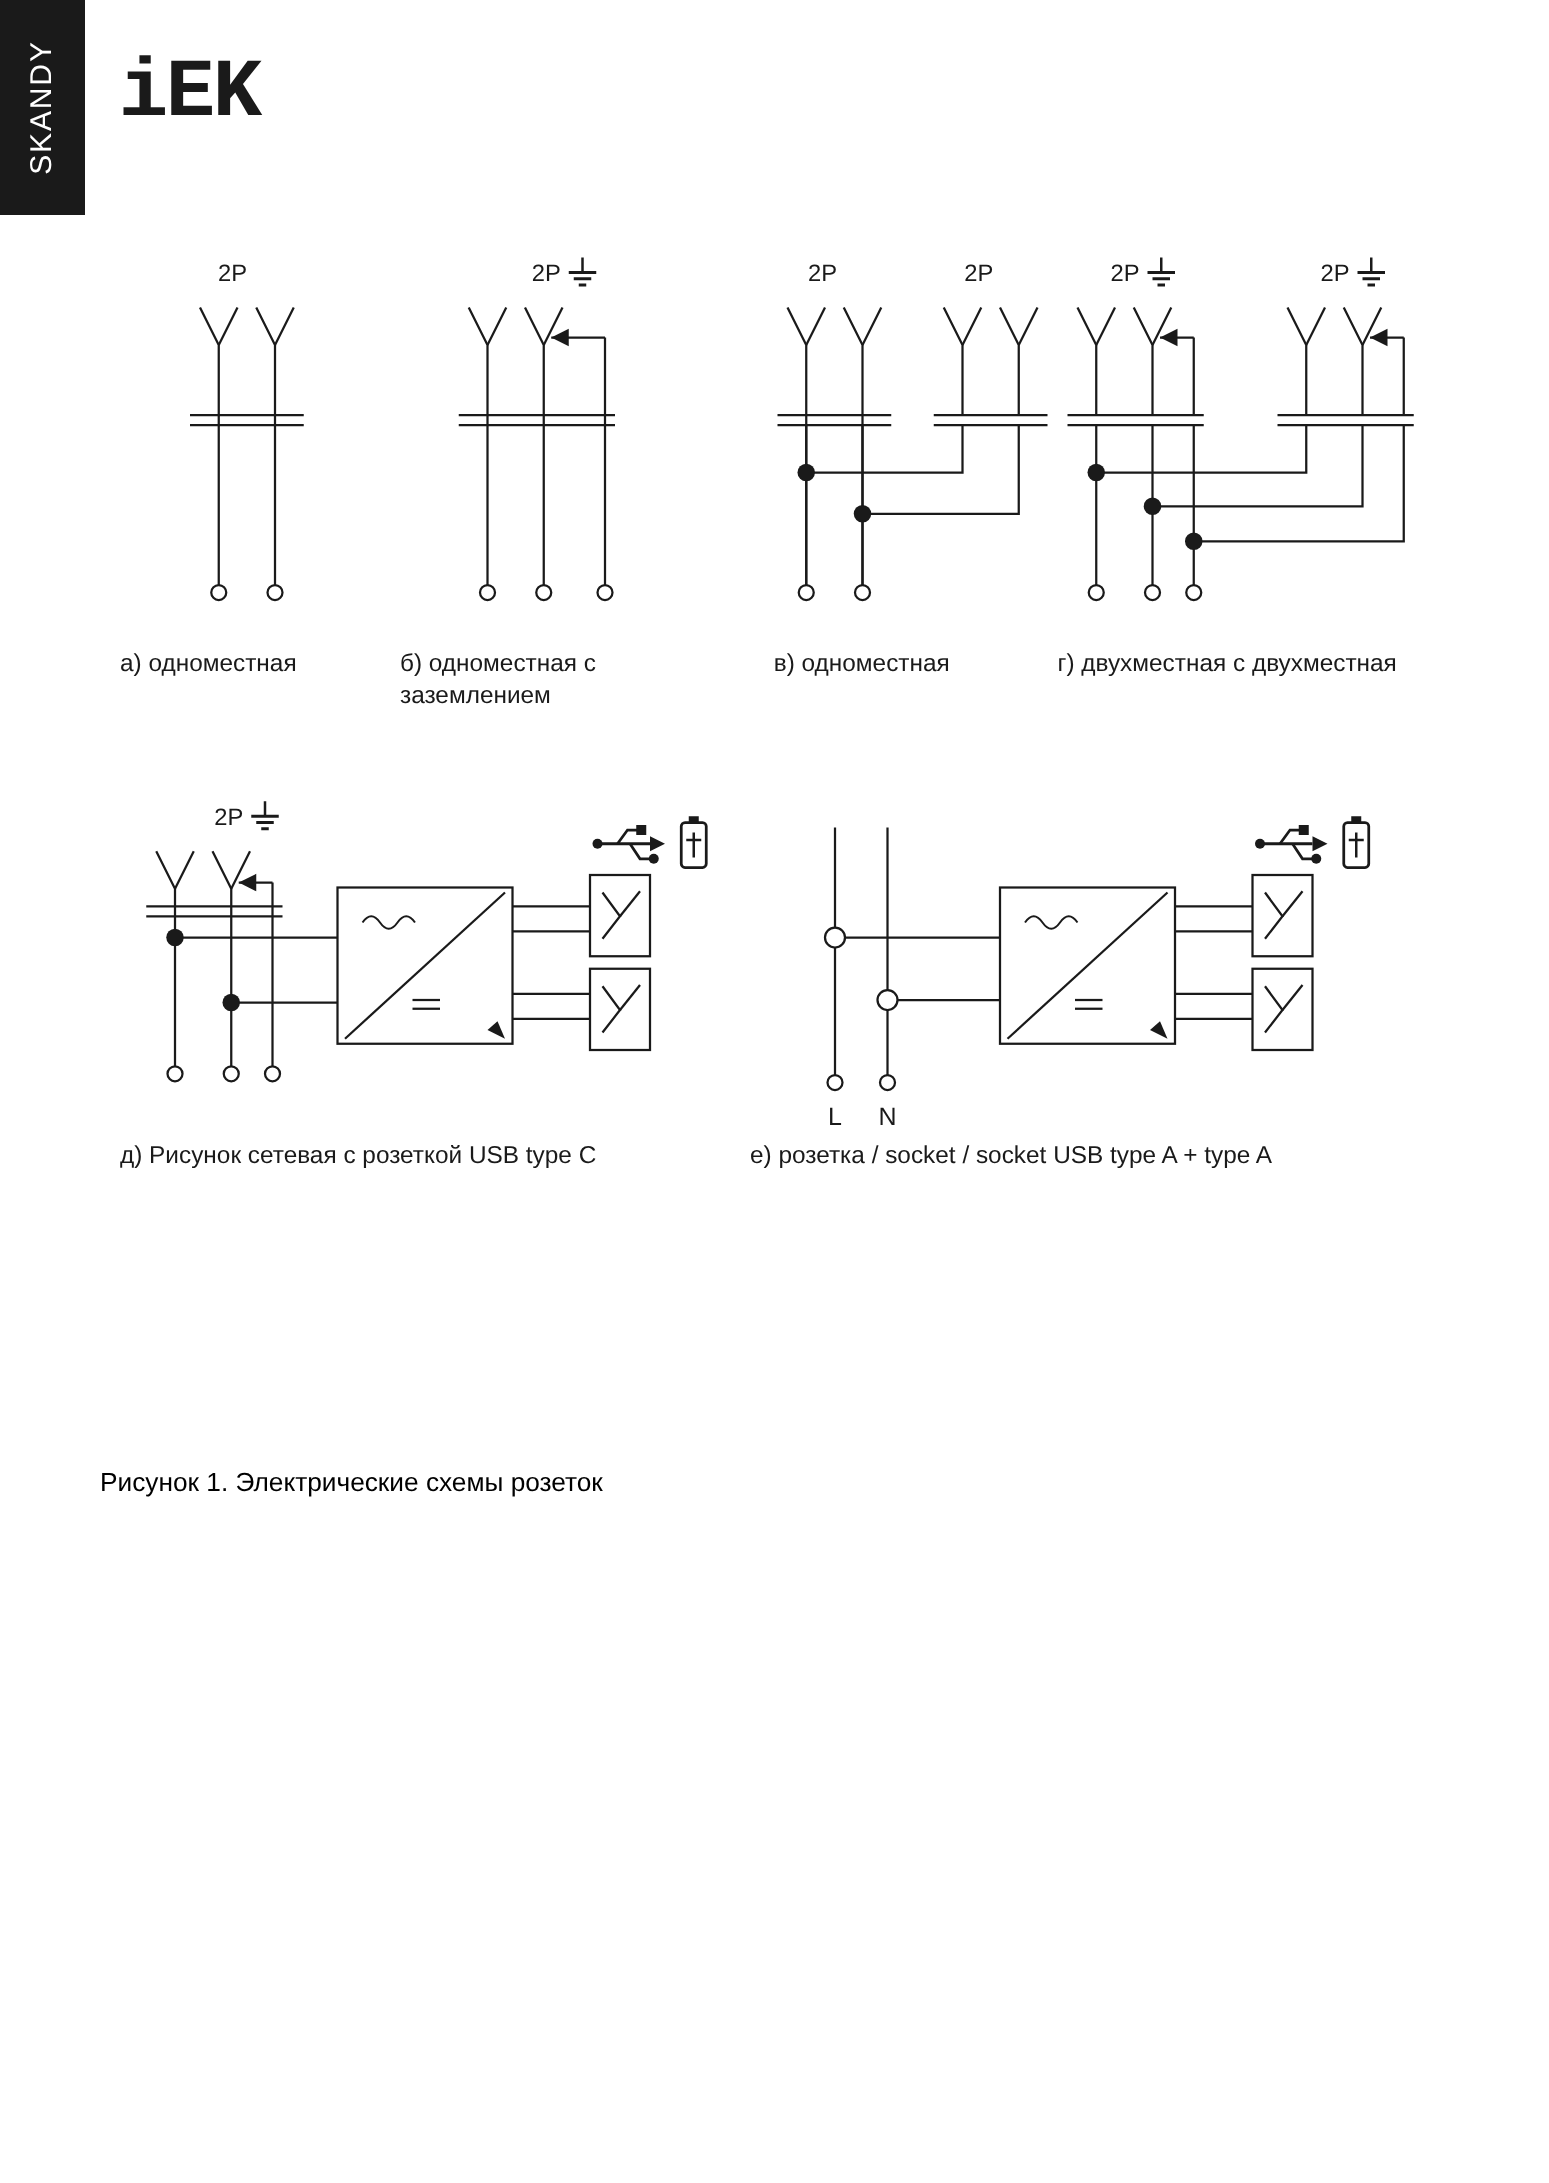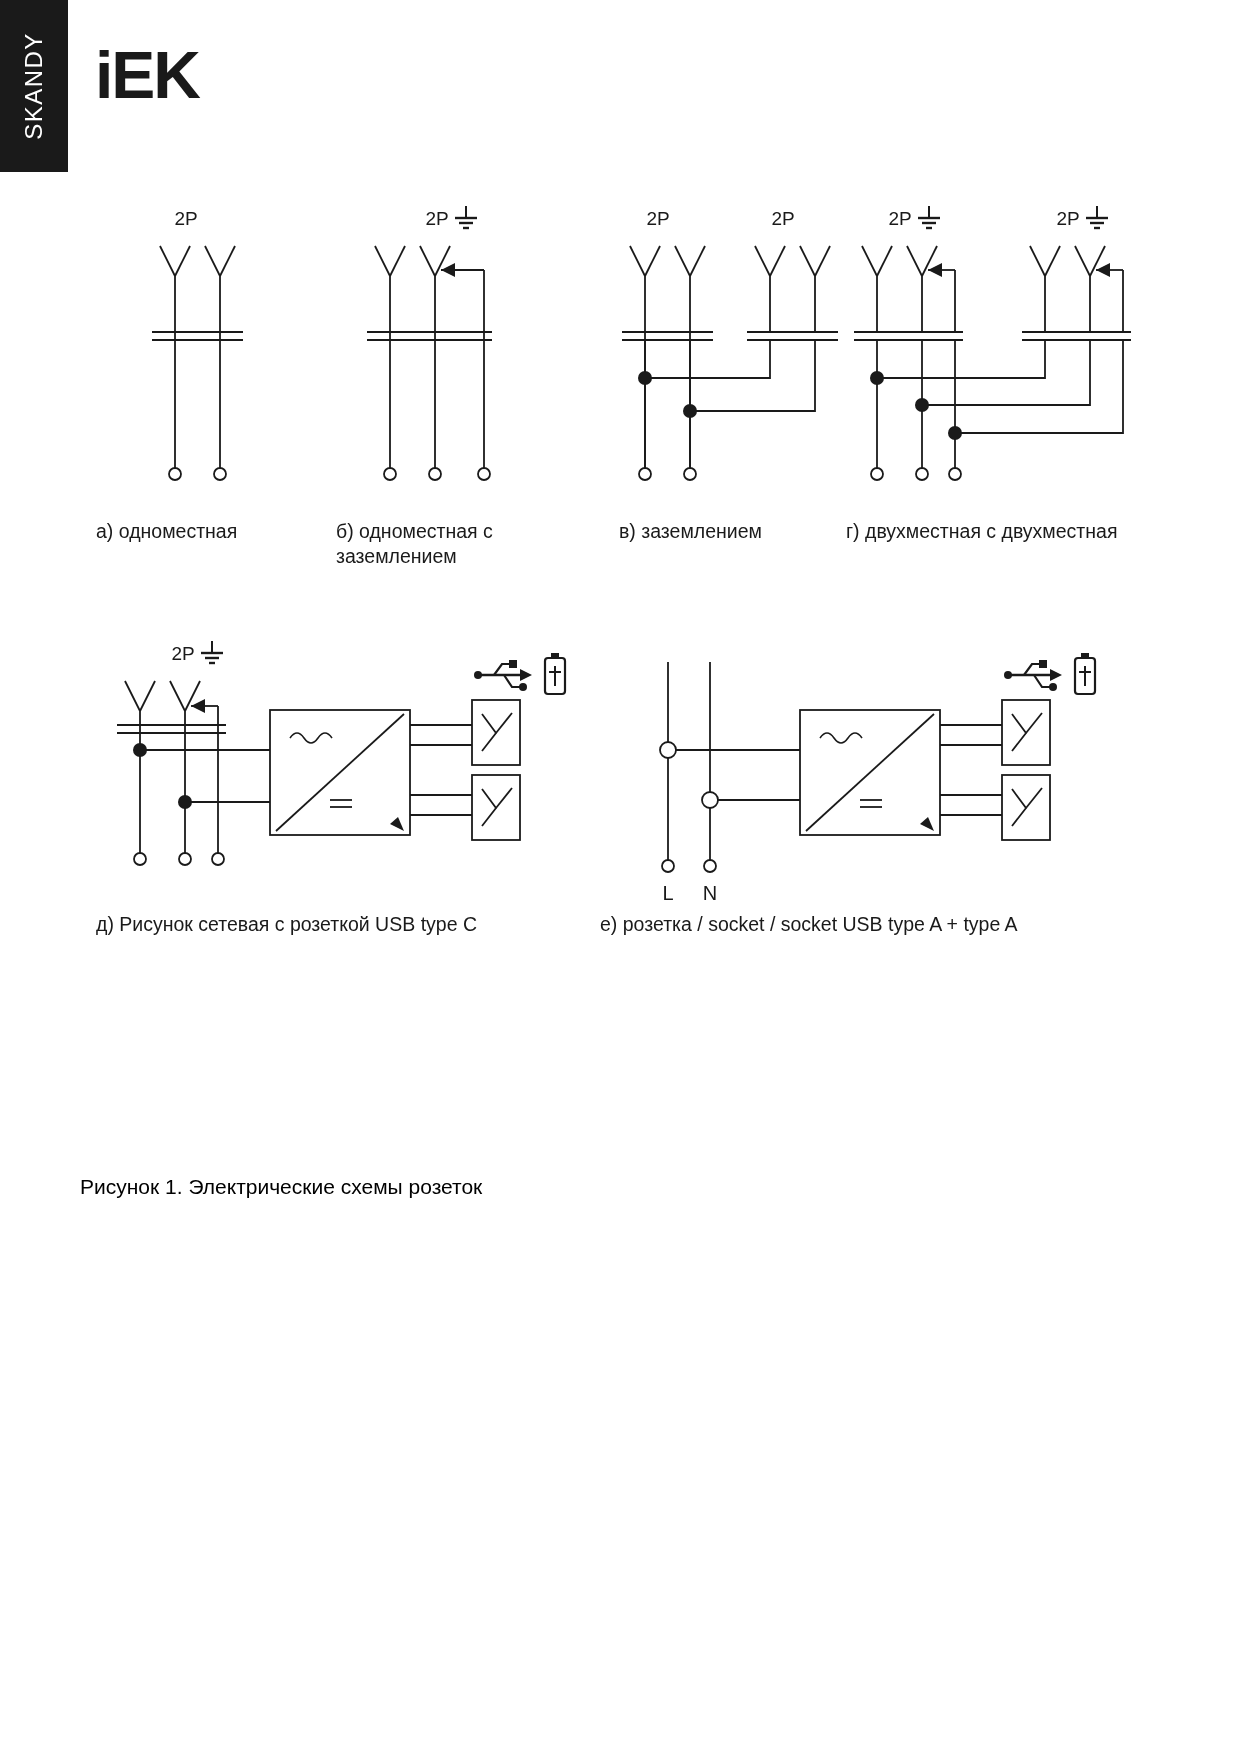--- a/index.html
+++ b/index.html
@@ -41,21 +41,21 @@
     justify-content: center;
     font-family: "Liberation Sans", sans-serif;
   }
   #logo-iek {
     position: absolute;
     left: 95px;
     top: 42px;
     font-size: 66px;
     font-weight: bold;
     letter-spacing: -2px;
-    font-family: Liberation Sans, sans-serif;
+    font-family: Liberation Mono, monospace;
     color: #1a1a1a;
     line-height: 1;
   }
 
   
   #diagram-canvas {
     position: absolute;
     left: 0;
     top: 0;
     width: 1239px;
@@ -313,24 +313,24 @@
       <rect x="1075" y="658" width="20" height="36" rx="3" fill="#ffffff" stroke="#1a1a1a" stroke-width="2.2"></rect>
       <rect x="1081" y="653" width="8" height="5" fill="#1a1a1a"></rect>
       <line x1="1085" y1="666" x2="1085" y2="686" stroke="#1a1a1a" stroke-width="2"></line>
       <line x1="1079" y1="672" x2="1091" y2="672" stroke="#1a1a1a" stroke-width="2"></line>
     </g>
   </g>
 </svg>
 
 <div class="caption" style="left:96px; top:519px;">а) одноместная</div>
 
-<div class="caption" style="left:320px; top:519px; width:200px;margin-left:16px;">б) одноместная с
+<div class="caption" style="left:320px; top:519px; width:200px;">б) одноместная с
 заземлением</div>
 
-<div class="caption" style="left:619px; top:519px;">в) заземлением</div>
+<div class="caption" style="left:619px; top:519px;">в) одноместная</div>
 
 <div class="caption" style="left:846px; top:519px;">г) двухместная с двухместная</div>
 
 <div class="caption" style="left:96px; top:912px;">д) Рисунок сетевая с розеткой USB type C</div>
 
 <div class="caption" style="left:600px; top:912px;">е) розетка / socket / socket USB type A + type A</div>
 
 <div id="figure-caption">Рисунок 1. Электрические схемы розеток</div>
 
 </body></html>

